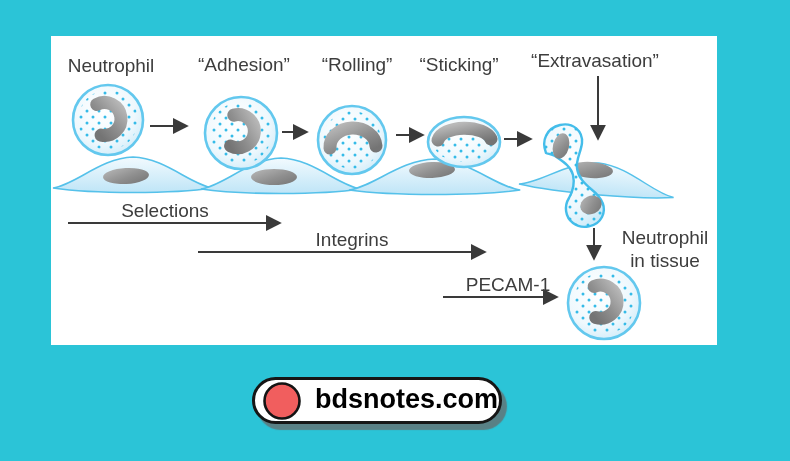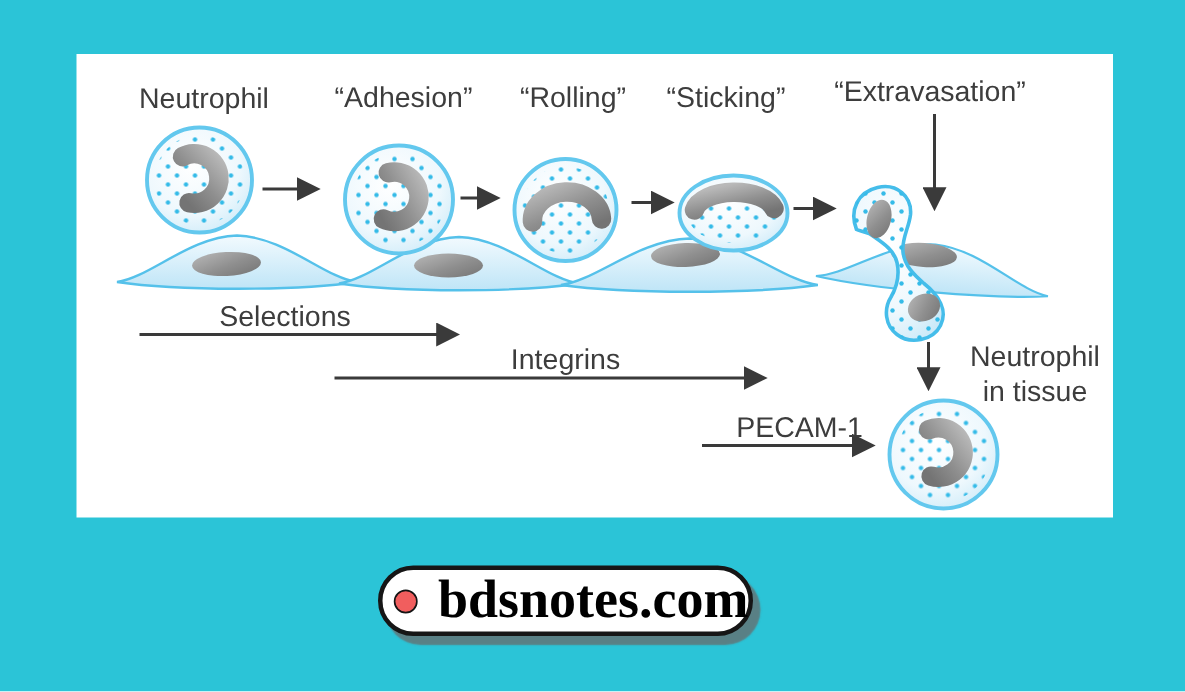--- a/index.html
+++ b/index.html
@@ -1,34 +1,34 @@
 <!DOCTYPE html>
 <html><head>
 <meta charset="utf-8">
 <style>
   html,body{margin:0;padding:0;}
   .page{position:relative;width:790px;height:461px;background:#2bc4d7;overflow:hidden;
         font-family:"Liberation Sans",sans-serif;}
-  .panel{position:absolute;left:51px;top:36px;width:666px;height:309px;background:#ffffff;padding-left:25px;}
+  .panel{position:absolute;left:51px;top:36px;width:666px;height:309px;background:#ffffff;}
   svg text{font-family:"Liberation Sans",sans-serif;fill:#3d3d3d;}
   .lbl{font-size:19px;text-anchor:middle;}
   .lbl-sm{font-size:19px;text-anchor:middle;}
   .membrane{fill:url(#cellG);stroke:#63c8ee;stroke-width:2.6;}
   .dumbbell{fill:url(#cellG);stroke:#45bdea;stroke-width:2.4;}
   .dotsfill{fill:url(#dots);stroke:none;}
   .nuc{stroke:url(#nucG);stroke-width:13;fill:none;stroke-linecap:round;}
   .nucFill{fill:url(#nucG);}
   .endo{fill:url(#endoG);stroke:#55c1ea;stroke-width:1.6;}
   .endoNuc{fill:url(#nucG);}
   .arrow{stroke:#3a3a3a;stroke-width:2;fill:none;}
   .badge{position:absolute;left:252px;top:377px;width:250px;height:47px;box-sizing:border-box;
          background:#ffffff;border:3px solid #161616;border-radius:26px;
          box-shadow:5px 6px 1px rgba(105,105,105,0.75);
          display:flex;align-items:center;gap:13px;padding-left:7px;}
-  .badge-text{font-family:Liberation Serif, serif;font-weight:700;font-size:36px;
+  .badge-text{font-family:Liberation Sans, sans-serif;font-weight:700;font-size:27px;
               color:#000000;line-height:1;padding-bottom:3px;}
 </style>
 </head>
 <body>
 
 <div class="page">
 
   <div class="panel">
     <svg width="666" height="309" viewBox="0 0 666 309">
       <defs>

